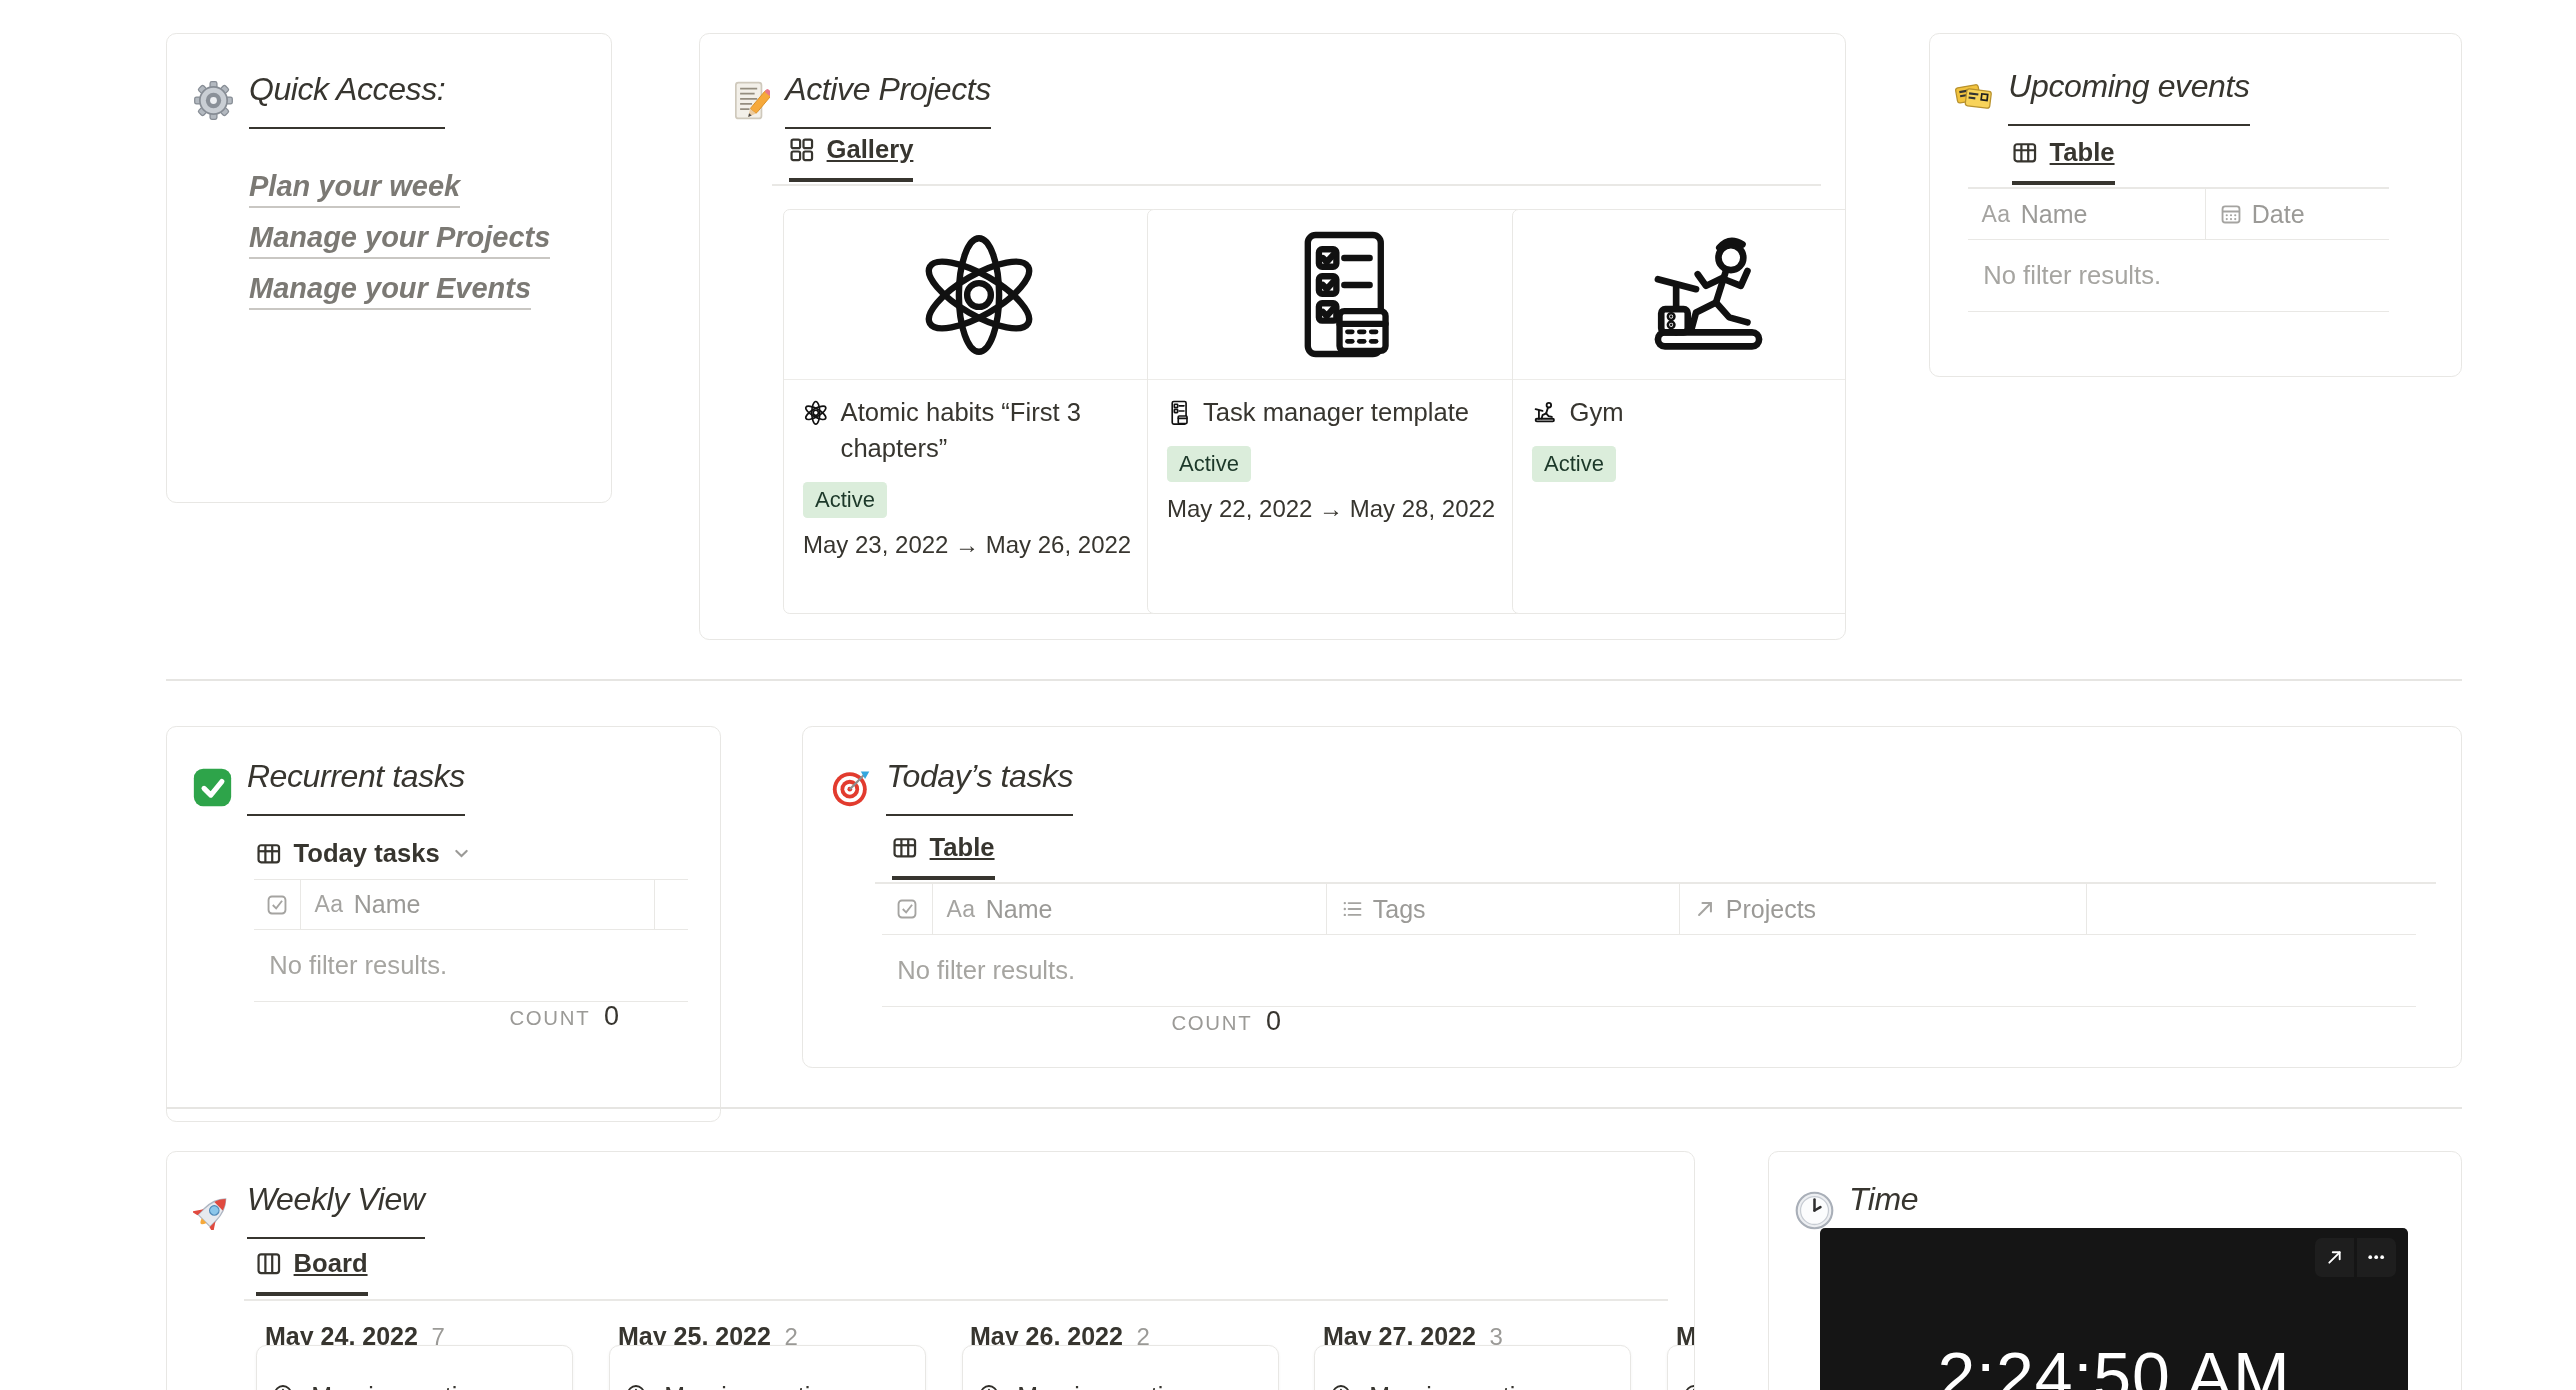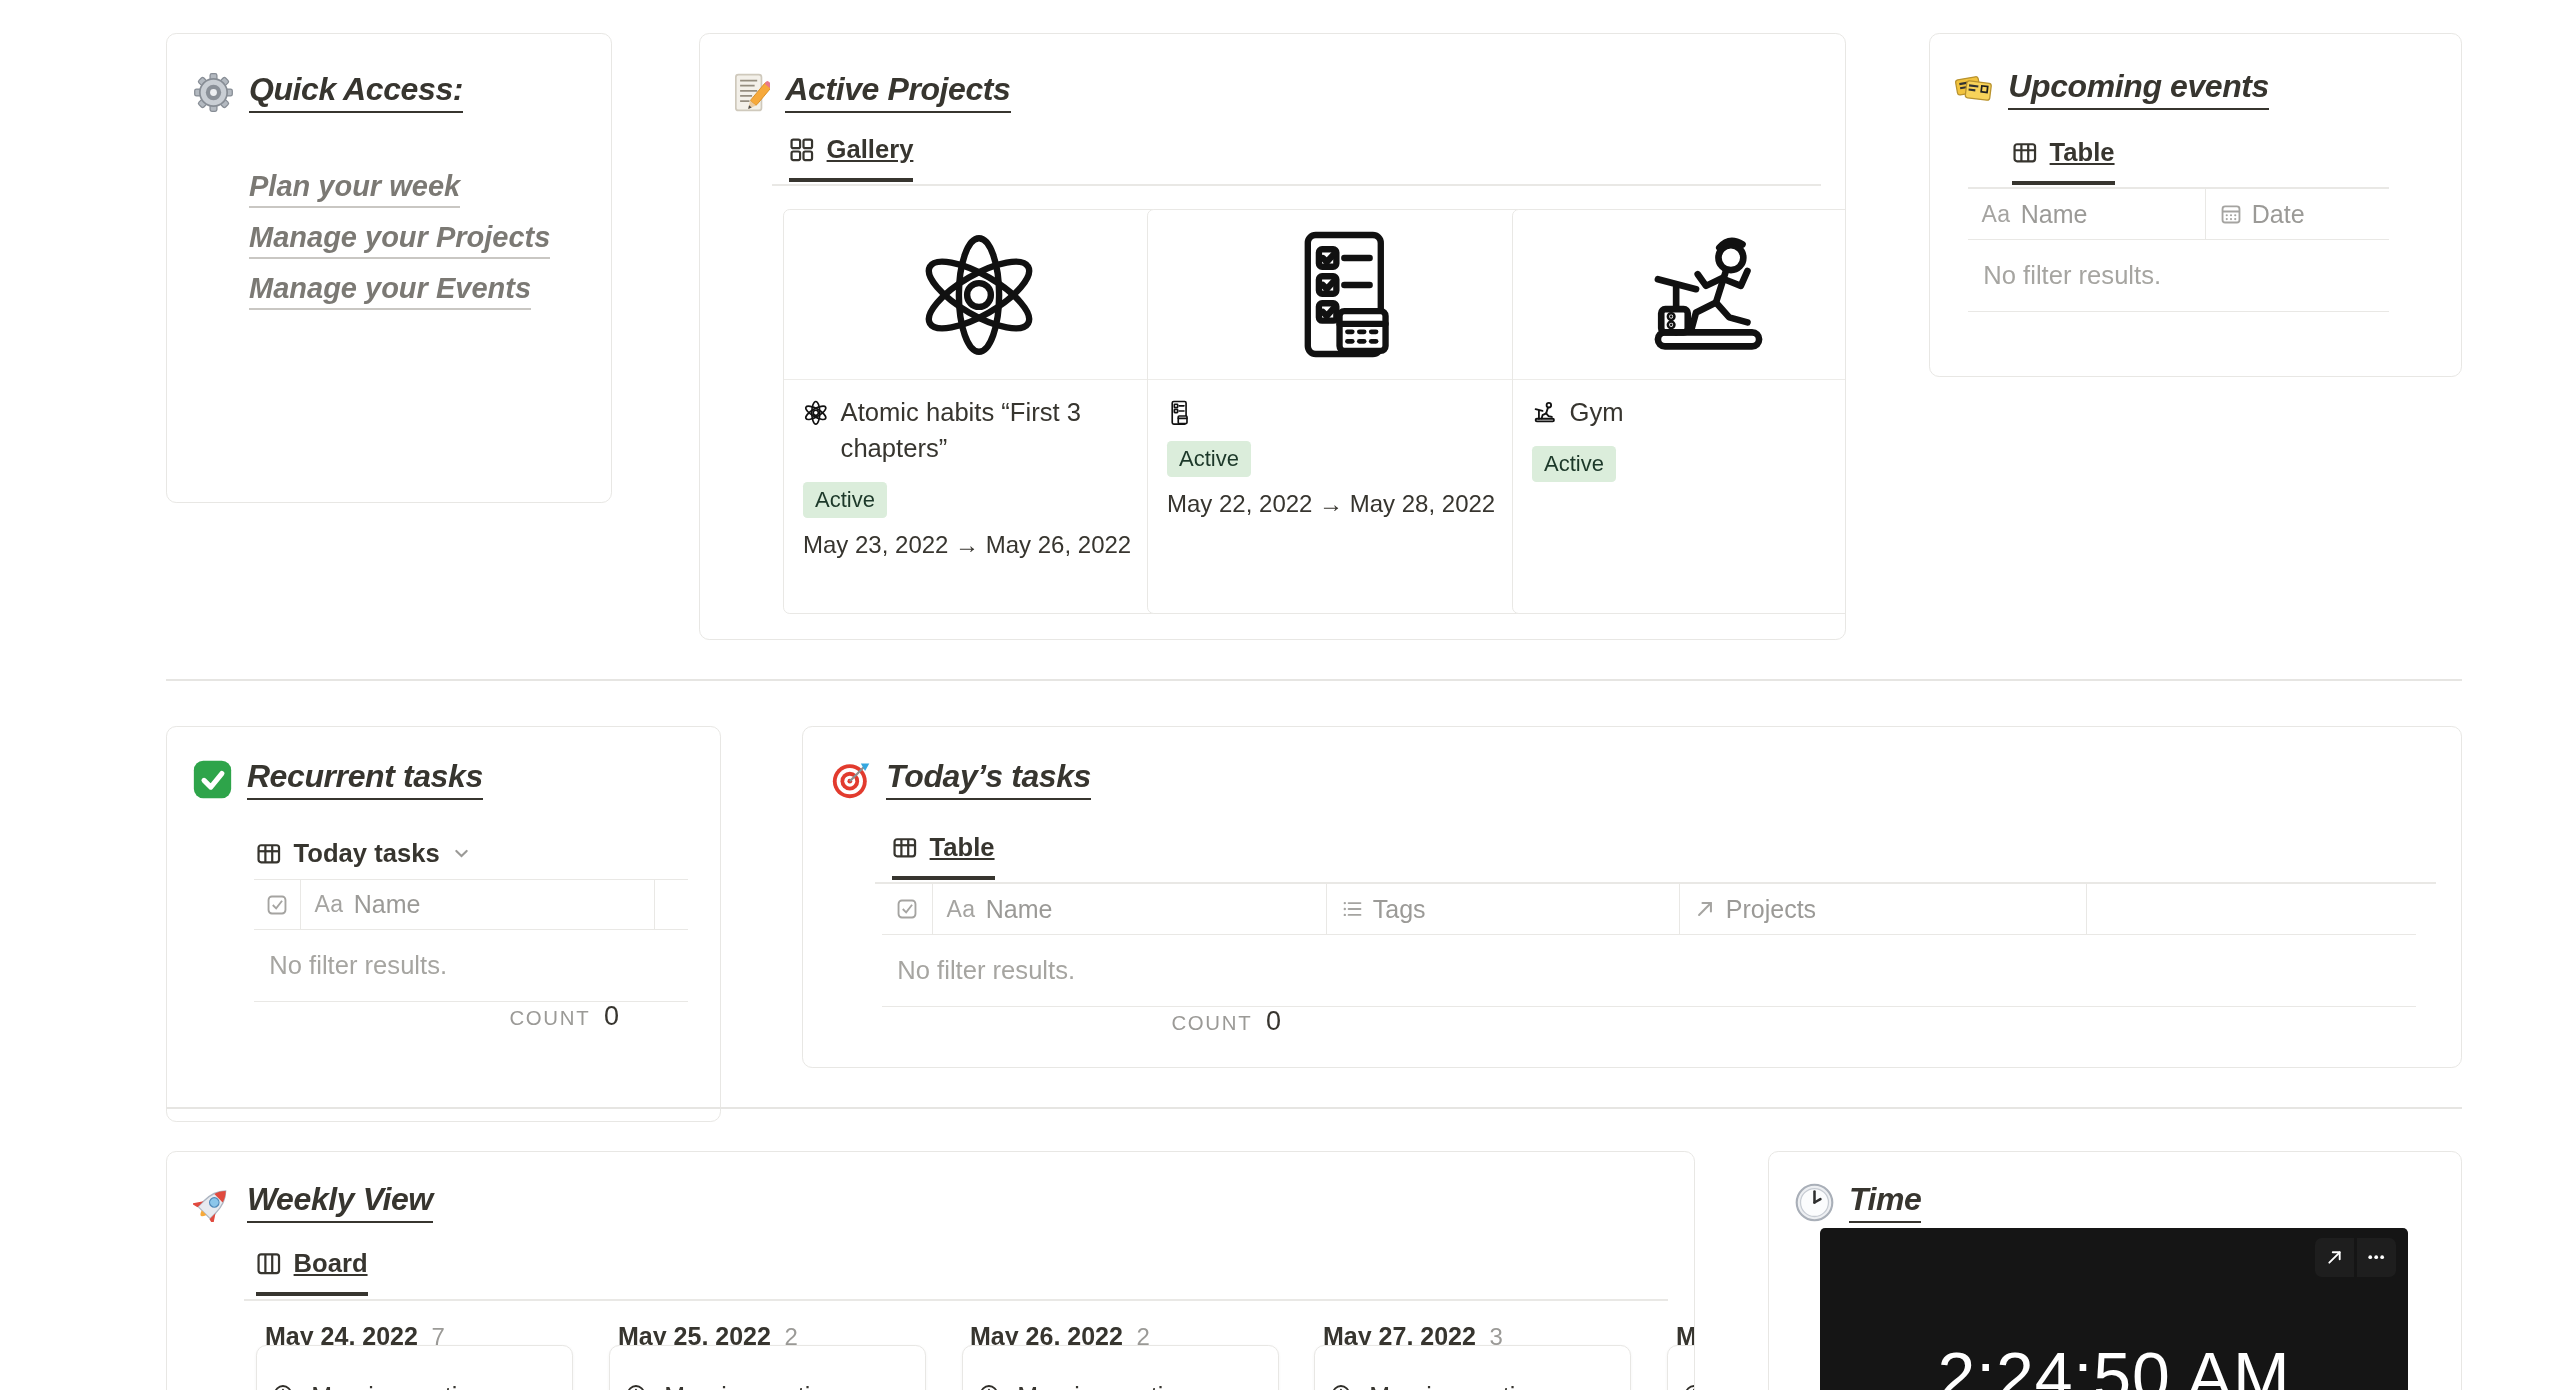--- a/index.html
+++ b/index.html
@@ -4,22 +4,22 @@
 <style>
   * { box-sizing: border-box; margin: 0; padding: 0; }
   html,body { background:#ffffff; }
   body { font-family: "Liberation Sans", sans-serif; color:#37352F; }
   .page { position:relative; width:2576px; height:1390px; background:#fff; overflow:hidden; }
 
   .card { position:absolute; background:#fff; border:1.7px solid #E8E7E4; border-radius:10.2px; overflow:hidden; }
 
   .shead { position:absolute; display:flex; align-items:center; gap:15.3px; }
   .emoji { flex:0 0 auto; display:flex; align-items:center; justify-content:center; }
-  .stitle { font-size:32px; font-weight:700; font-style:italic; letter-spacing:-0.4px;
-            color:#37352F; border-bottom:2.6px solid #37352F; padding-bottom:3px; }
+  .stitle { font-size:32px; font-weight:400; font-style:italic; letter-spacing:-0.4px;
+            color:#37352F; border-bottom:2.6px solid #37352F; padding-bottom:19px; }
 
   .qlinks { position:absolute; display:flex; flex-direction:column; align-items:flex-start; gap:13.6px; }
   .qlink { font-size:29px; font-style:italic; font-weight:600; color:#7B7974; text-decoration:none;
            border-bottom:2.6px solid #C9C7C3; padding-bottom:2.6px; cursor:pointer; }
 
   .tab { position:absolute; display:flex; align-items:center; gap:12px; font-size:25.6px; font-weight:600;
          color:#37352F; padding-bottom:13.6px; border-bottom:4.3px solid #37352F; cursor:pointer;text-decoration:underline; }
   .tabline { position:absolute; height:1.7px; background:#E9E8E5; }
 
   .viewsel { position:absolute; display:flex; align-items:center; gap:12px; font-size:25.6px;
@@ -191,20 +191,21 @@
             <svg width="24" height="25.6" viewBox="0 0 150 170" fill="none" stroke="#111" stroke-width="11" stroke-linecap="round">
               <rect x="30" y="10" width="92" height="150" rx="10"></rect>
               <rect x="44" y="28" width="22" height="22" rx="4"></rect>
                 <line x1="76" y1="39" x2="108" y2="39"></line>
               <rect x="44" y="62" width="22" height="22" rx="4"></rect>
                 <line x1="76" y1="73" x2="108" y2="73"></line>
               <rect x="70" y="106" width="58" height="50" rx="6" fill="#fff"></rect>
                 <line x1="70" y1="122" x2="128" y2="122"></line>
             </svg>
           </span>
+          <span>Task manager template</span>
         </div>
         <span class="badge">Active</span>
         <div class="gdates">May 22, 2022 → May 28, 2022</div>
       </div>
     </div>
 
     <div class="gcard" style="left:812px; top:175px;">
       <div class="gimg">
         <svg width="141" height="128" viewBox="0 0 170 150" fill="none" stroke="#111" stroke-width="8" stroke-linecap="round" stroke-linejoin="round">
           <circle cx="112" cy="30" r="15"></circle>

